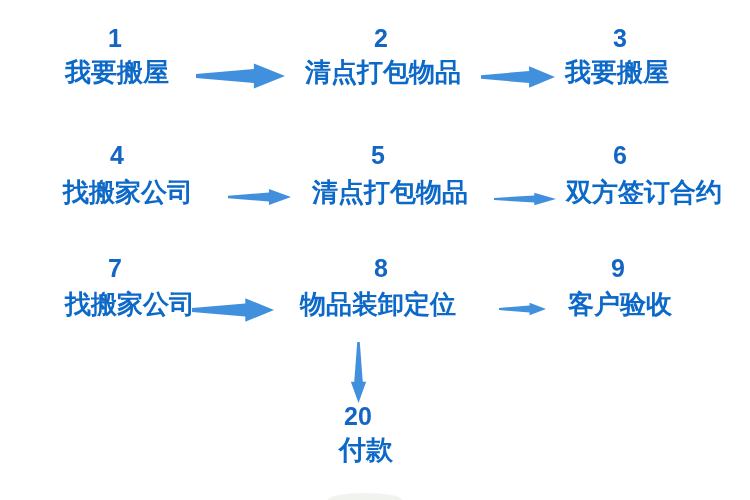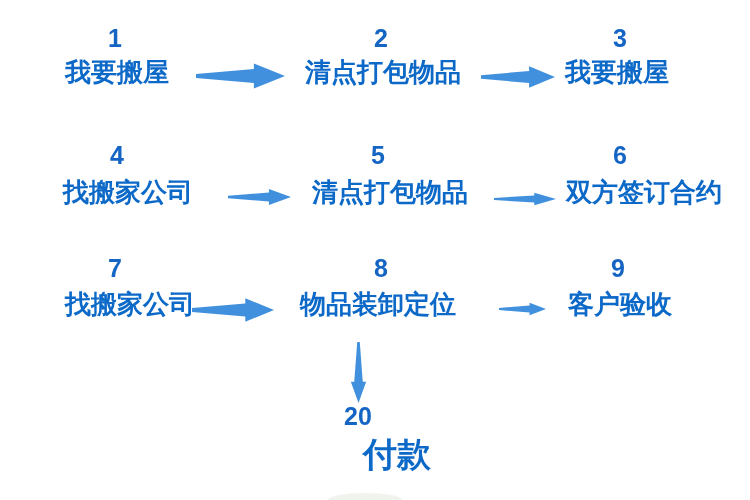--- a/index.html
+++ b/index.html
@@ -25,23 +25,22 @@
   }
   .label {
     position: absolute;
     font-size: 26px;
     font-weight: bold;
     color: var(--label-color, #0c69c8);
     line-height: 1.1;
     white-space: nowrap;
   }
   .label.big {
-    font-size: 34px;
+    font-size: 27px;
     transform: translateX(-50%);
-    margin-left: 31px;
   }
   .arrow {
     position: absolute;
     display: block;
   }
   .arrow polygon {
     fill: var(--arrow-color, #4190de);
   }
   .bottom-remnant {
     position: absolute;

